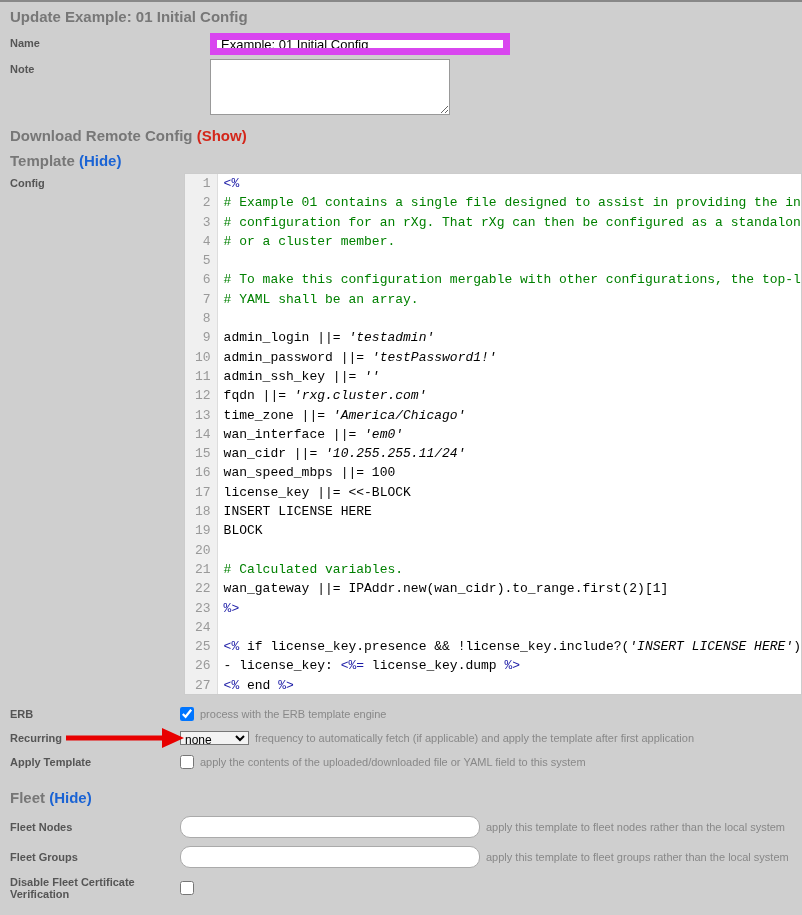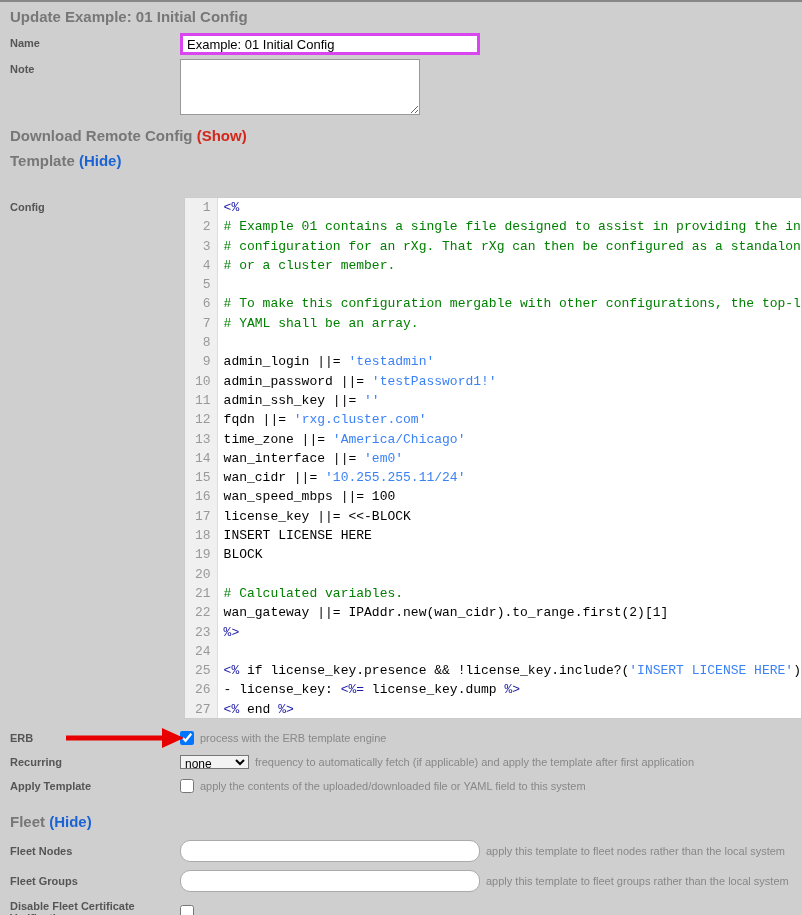--- a/index.html
+++ b/index.html
@@ -21,39 +21,40 @@
       color: #777;
       padding: 6px 10px 6px 10px;
     }
     .form-body {
       padding: 2px 10px 4px 10px;
     }
     .form-row {
       display: flex;
       align-items: flex-start;
       margin-bottom: 4px;
+      gap: 30px;
     }
     .form-label {
       width: 170px;
       flex-shrink: 0;
       font-size: 11px;
       font-weight: bold;
       color: #555;
       padding-top: 4px;
     }
     .form-control-wrap {
       flex: 1;
       display: flex;
       align-items: center;
       gap: 6px;
     }
     input[type="text"].wide {
       width: 300px;
       height: 22px;
-      border: 3px solid #d946ef;
+      border: 7px solid #d946ef;
       padding: 2px 4px;
       font-size: 13px;
       background: #fff;
     }
     textarea.note {
       width: 240px;
       height: 56px;
       border: 1px solid #999;
       resize: both;
       padding: 2px 4px;
@@ -72,21 +73,20 @@
     }
     .section-head .toggle-red {
       color: #d4261a;
       cursor: pointer;
       font-weight: bold;
     }
     .template-area {
       display: flex;
       align-items: flex-start;
       padding: 0 0 6px 10px;
-      margin-top: 24px;
     }
     .config-label {
       width: 174px;
       flex-shrink: 0;
       font-size: 11px;
       font-weight: bold;
       color: #555;
       padding-top: 4px;
     }
     .code-editor {
@@ -108,21 +108,21 @@
       border-right: 1px solid #ddd;
       user-select: none;
       white-space: pre;
     }
     .code-lines {
       padding: 0 6px;
       white-space: pre;
       overflow: hidden;
       color: #000;
     }
-    .code-lines .str { color: #3b82f6; }
+    .code-lines .str { color: #000000; font-style: italic; }
     .code-lines .cmt { color: #008000; }
     .code-lines .tag { color: #1a1aa6; }
     .sub-form {
       padding: 6px 10px;
     }
     .sub-row {
       display: flex;
       align-items: center;
       margin-bottom: 10px;
     }

